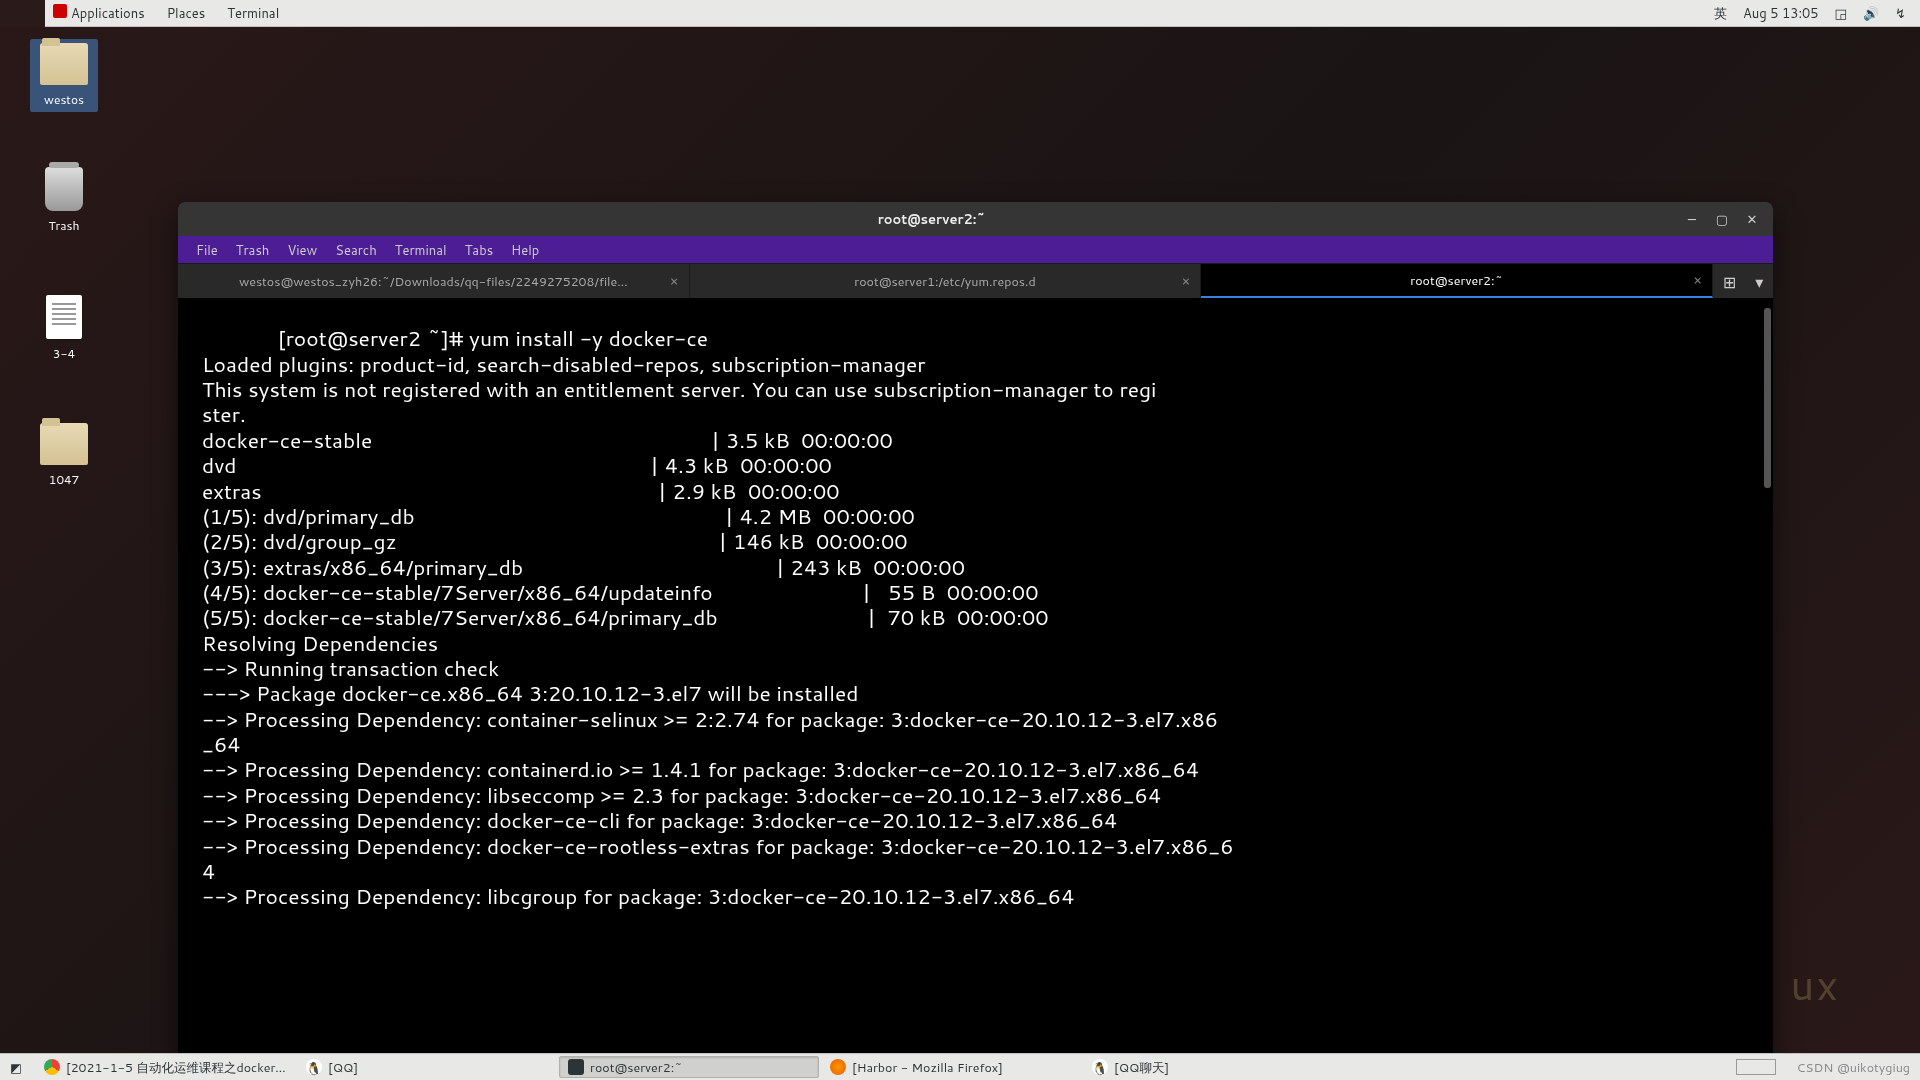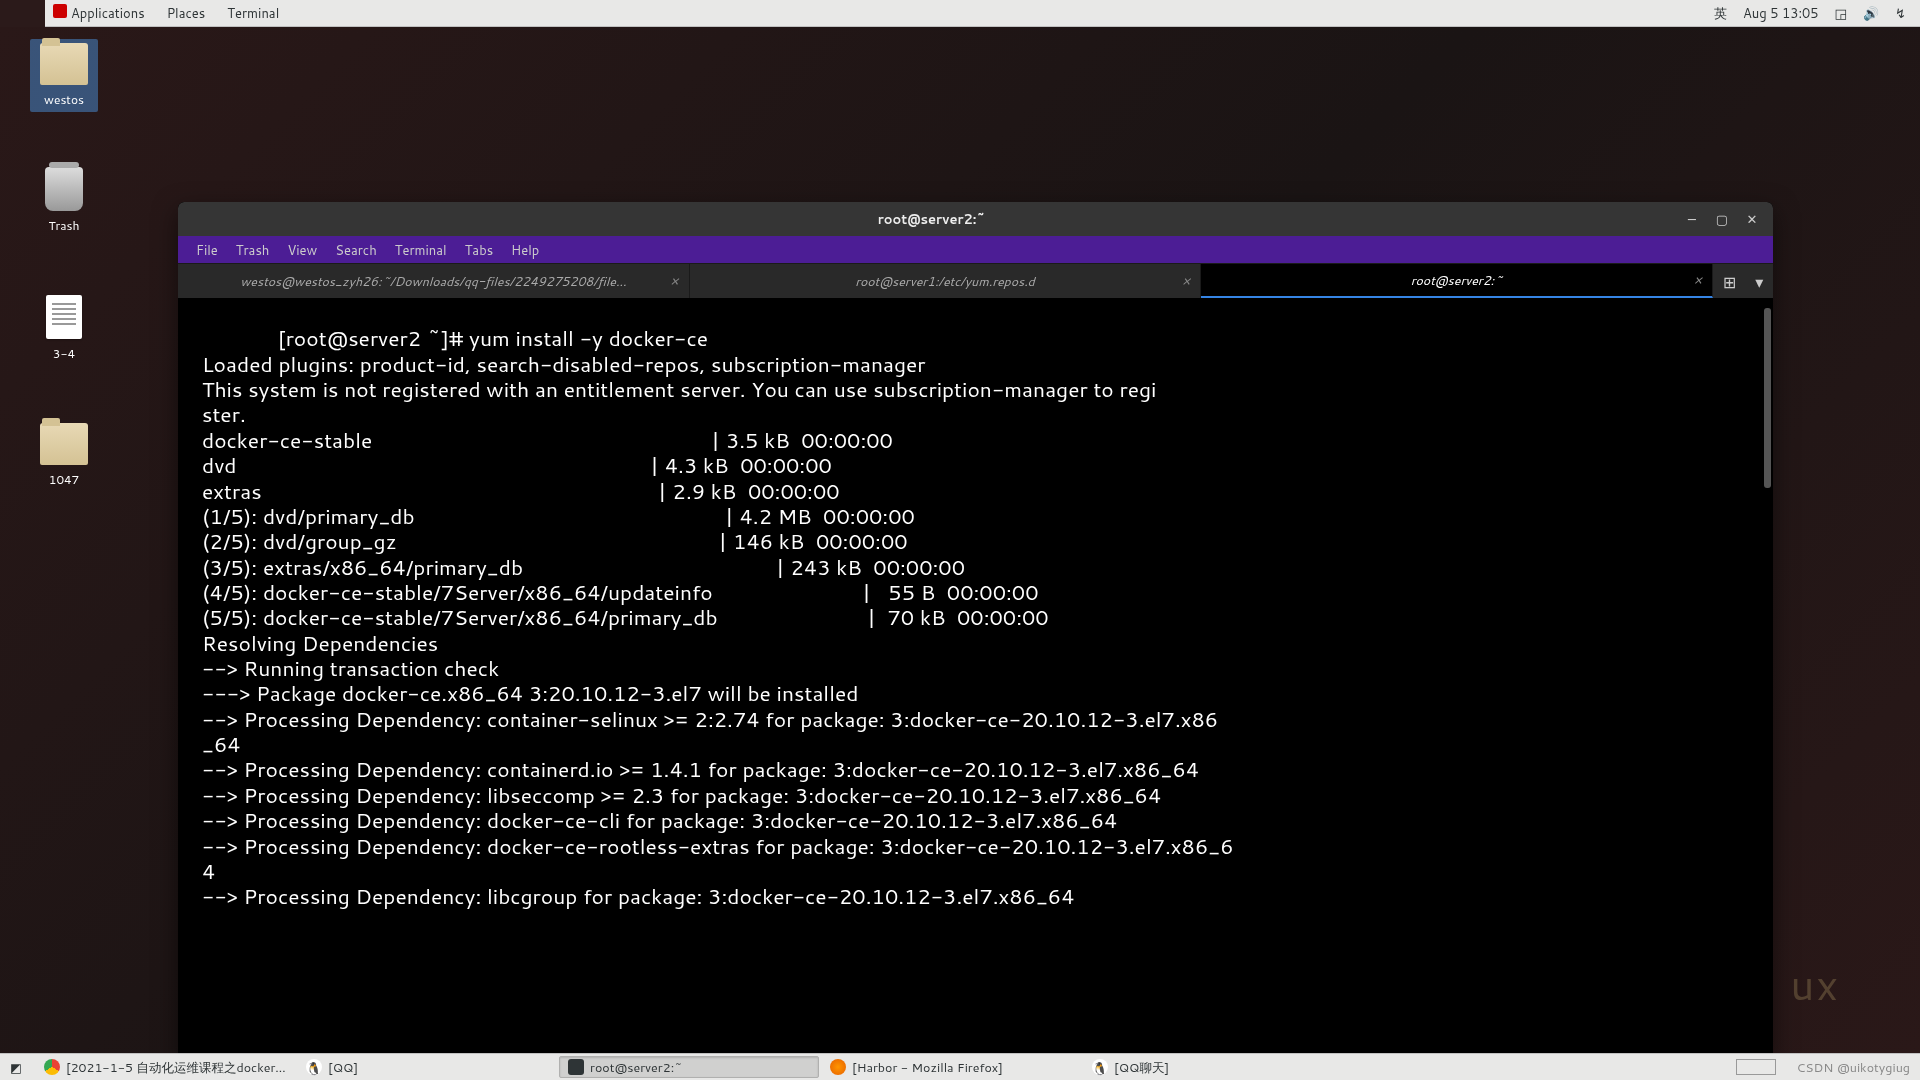--- a/index.html
+++ b/index.html
@@ -27,21 +27,21 @@
 .doc-ico::after { content:""; position:absolute; top:8px; left:6px; right:6px; height:2px; background:#999; box-shadow: 0 5px 0 #999, 0 10px 0 #999, 0 15px 0 #999, 0 20px 0 #999;}
 
 
 .termwin { position: absolute; left: 178px; top: 175px; width: 1595px; height: 860px; background: #000; border-radius: 6px 6px 0 0; box-shadow: 0 8px 24px rgba(0,0,0,0.5); display:flex; flex-direction:column; overflow:hidden;}
 .term-titlebar { height: 34px; background: #353535; display: flex; align-items: center; color: #ccc; font-size: 13px; border-radius: 6px 6px 0 0; }
 .term-titlebar .title { flex: 1; text-align: center; font-weight: bold; color: #eee; }
 .term-titlebar .winbtns { display: flex; gap: 16px; padding-right: 14px; }
 .term-titlebar .winbtn { width: 14px; height: 14px; display: flex; align-items:center; justify-content:center; color:#ccc; font-size:13px; cursor:pointer;}
 .term-menubar { height: 28px; background: #4c1d95; display: flex; align-items: center; gap: 2px; padding-left: 10px; font-size: 13px; color: #ccc; border-bottom: 1px solid #1a1a1a;}
 .term-menubar span { padding: 4px 8px; cursor:pointer; }
-.term-tabbar { height: 34px; background: #292929; display: flex; align-items: stretch; font-style: italic; }
+.term-tabbar { height: 34px; background: #292929; display: flex; align-items: stretch; }
 .term-tab { flex:1; display:flex; align-items:center; justify-content:center; font-size: 12.5px; color: #aaa; border-right:1px solid #1a1a1a; position:relative; padding: 0 24px; cursor:pointer;}
 .term-tab .close { position:absolute; right:10px; color:#888; font-size:14px;}
 .term-tab.active { background:#000; color:#fff; border-bottom: 2px solid #3584e4;}
 .term-tabbar .tabext { width: 60px; display:flex; align-items:center; justify-content:space-around; color:#ccc;}
 .term-body { flex:1; background:#000; padding: 4px 24px; font-family: "DejaVu Sans Mono", monospace; font-size: 21px; line-height: 1.16; color: #fff; white-space: pre; position:relative; overflow:hidden;}
 .term-scroll { position:absolute; right:2px; top:10px; width:7px; height:180px; background:#555; border-radius:3px;}
 
 
 .bottombar { position:absolute; bottom:0; left:0; right:0; height:27px; background:#e8e8e7; display:flex; align-items:center; font-size:12.5px; border-top:1px solid #c0c0c0;}
 .bottombar .tbtn { padding: 2px 8px; margin: 2px 1px; display:flex; align-items:center; gap:6px; height:22px; border:1px solid transparent; border-radius:2px; color:#2e3436; min-width: 260px; max-width:272px;}

